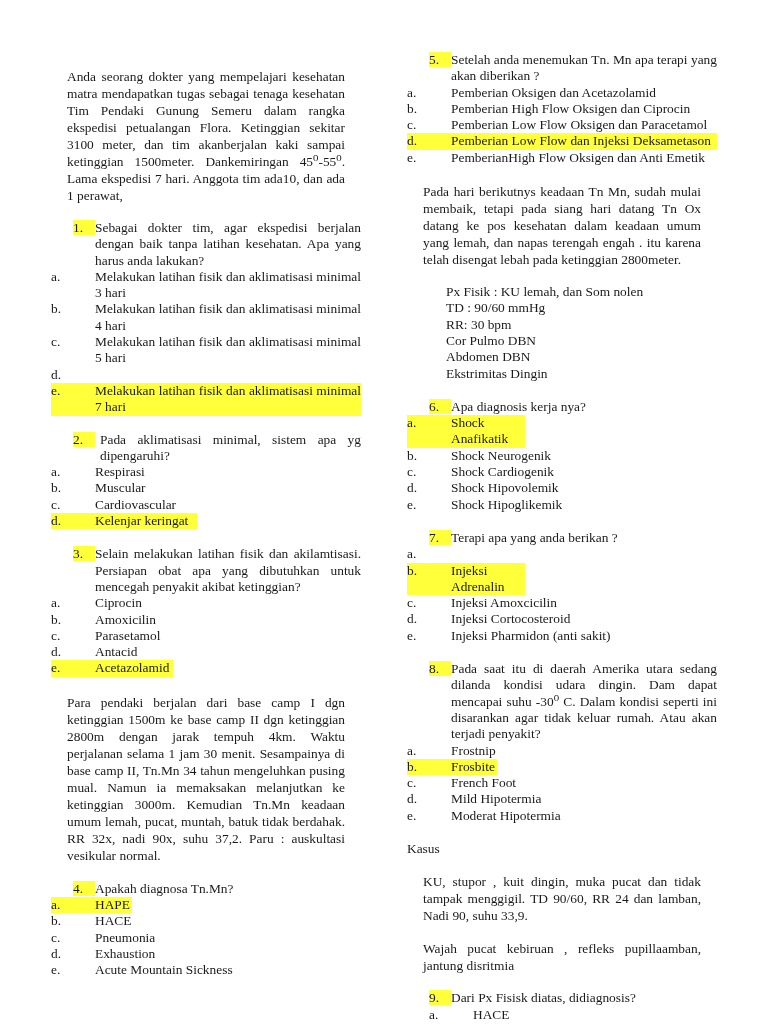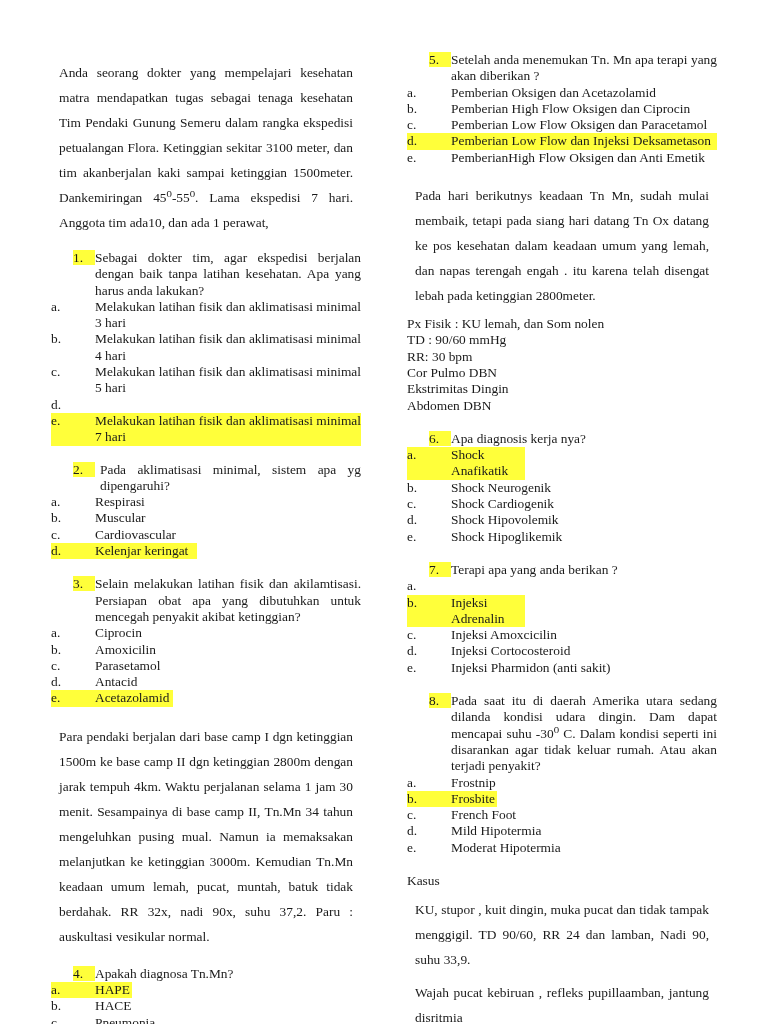--- a/index.html
+++ b/index.html
@@ -1,22 +1,22 @@
 <!DOCTYPE html>
 <html><head>
 <meta charset="utf-8">
 <style>
   html, body { margin:0; padding:0; background:#ffffff; }
   body { width:768px; height:1024px; position:relative; overflow:hidden;
          font-family:"Liberation Serif","DejaVu Serif",serif; color:#1a1a1a; font-size:13.4px; }
   .col { position:absolute; top:52px; }
   .col-left { left:51px; width:310px; }
   .col-right { left:407px; width:310px; }
-  .para { text-align:justify; line-height:25px; margin:8px; }
-  .plain-lines div { line-height:16.3px; }
+  .para { text-align:justify; line-height:17px; margin:16px; }
+  .plain-lines div { line-height:16.3px;margin-left:39px; }
   .q { margin-top:14px; }
   .qline { display:flex; line-height:16.3px; }
   .qnum { width:44px; flex:0 0 44px; padding-left:22px; box-sizing:border-box; }
   .qnum span { background:#ffff3a; padding-right:12px; }
   .qtext { flex:1; text-align:justify; }
   .opt { display:flex; line-height:16.3px; }
   .olet { width:44px; flex:0 0 44px; }
   .otext { flex:1; text-align:justify;font-family:Liberation Serif, serif; }
 </style>
 </head>
@@ -158,22 +158,22 @@
         <div class="otext">PemberianHigh Flow Oksigen dan Anti Emetik</div>
       </div>
   </div>
 
   <p class="para" style="margin-top:17px">Pada hari berikutnys keadaan Tn Mn, sudah mulai membaik, tetapi pada siang hari datang Tn Ox datang ke pos kesehatan dalam keadaan umum yang lemah, dan napas terengah engah . itu karena telah disengat lebah pada ketinggian 2800meter.</p>
   <div class="plain-lines">
     <div>Px Fisik : KU lemah, dan Som nolen</div>
     <div>TD : 90/60 mmHg</div>
     <div>RR: 30 bpm</div>
     <div>Cor Pulmo DBN</div>
+    <div>Abdomen DBN</div>
     <div>Ekstrimitas Dingin</div>
-    <div>Abdomen DBN</div>
   </div>
 
   <div class="q" style="margin-top:17px">
     <div class="qline">
         <div class="qnum"><span>6.</span></div>
         <div class="qtext">Apa diagnosis kerja nya?</div>
       </div>
     <div class="opt" style="background:#ffff3a;width:118px;">
         <div class="olet">a.</div>
         <div class="otext">Shock Anafikatik</div>

